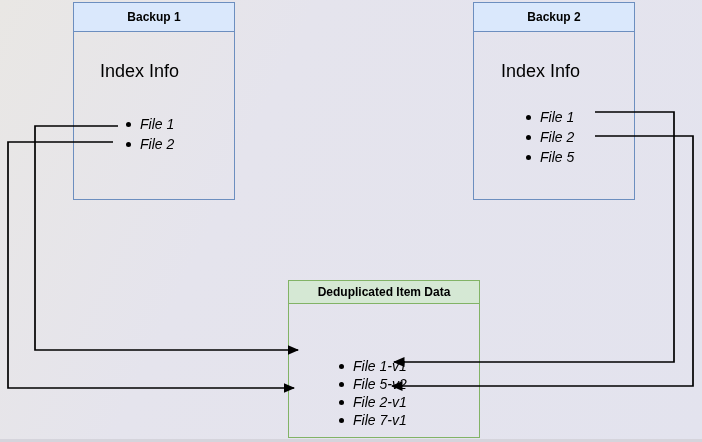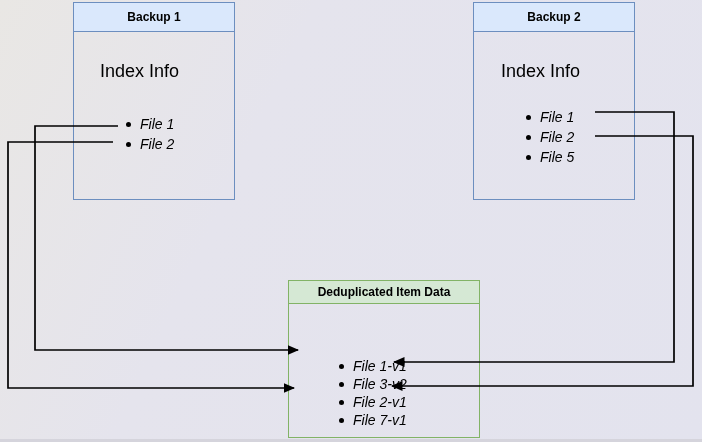--- a/index.html
+++ b/index.html
@@ -111,21 +111,21 @@
       <li>File 5</li>
     </ul>
   </div>
 
   <div class="box green dedup">
     <div class="box-header">
       <span>Deduplicated Item Data</span>
     </div>
     <ul class="file-list">
       <li>File 1-v1</li>
-      <li>File 3-v2</li>
+      <li>File 5-v2</li>
       <li>File 2-v1</li>
       <li>File 7-v1</li>
     </ul>
   </div>
 
   <svg class="connectors" width="702" height="442" viewBox="0 0 702 442">
     <defs>
       <marker id="arrow" markerWidth="13" markerHeight="11" refX="10.5" refY="5" orient="auto" markerUnits="userSpaceOnUse">
         <path d="M0,0 L11.5,5 L0,10 z" fill="#000"></path>
       </marker>

